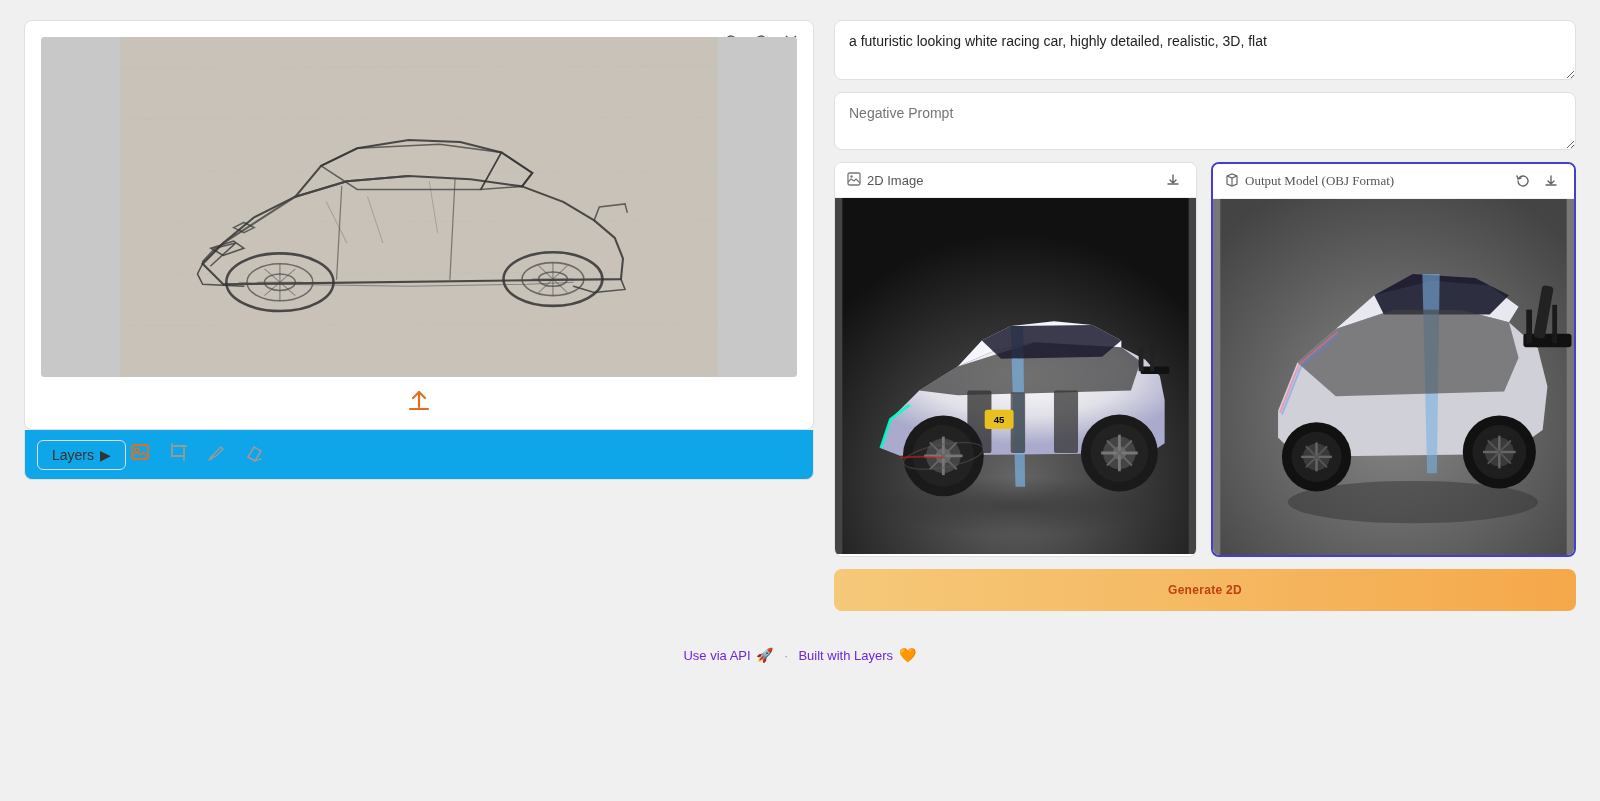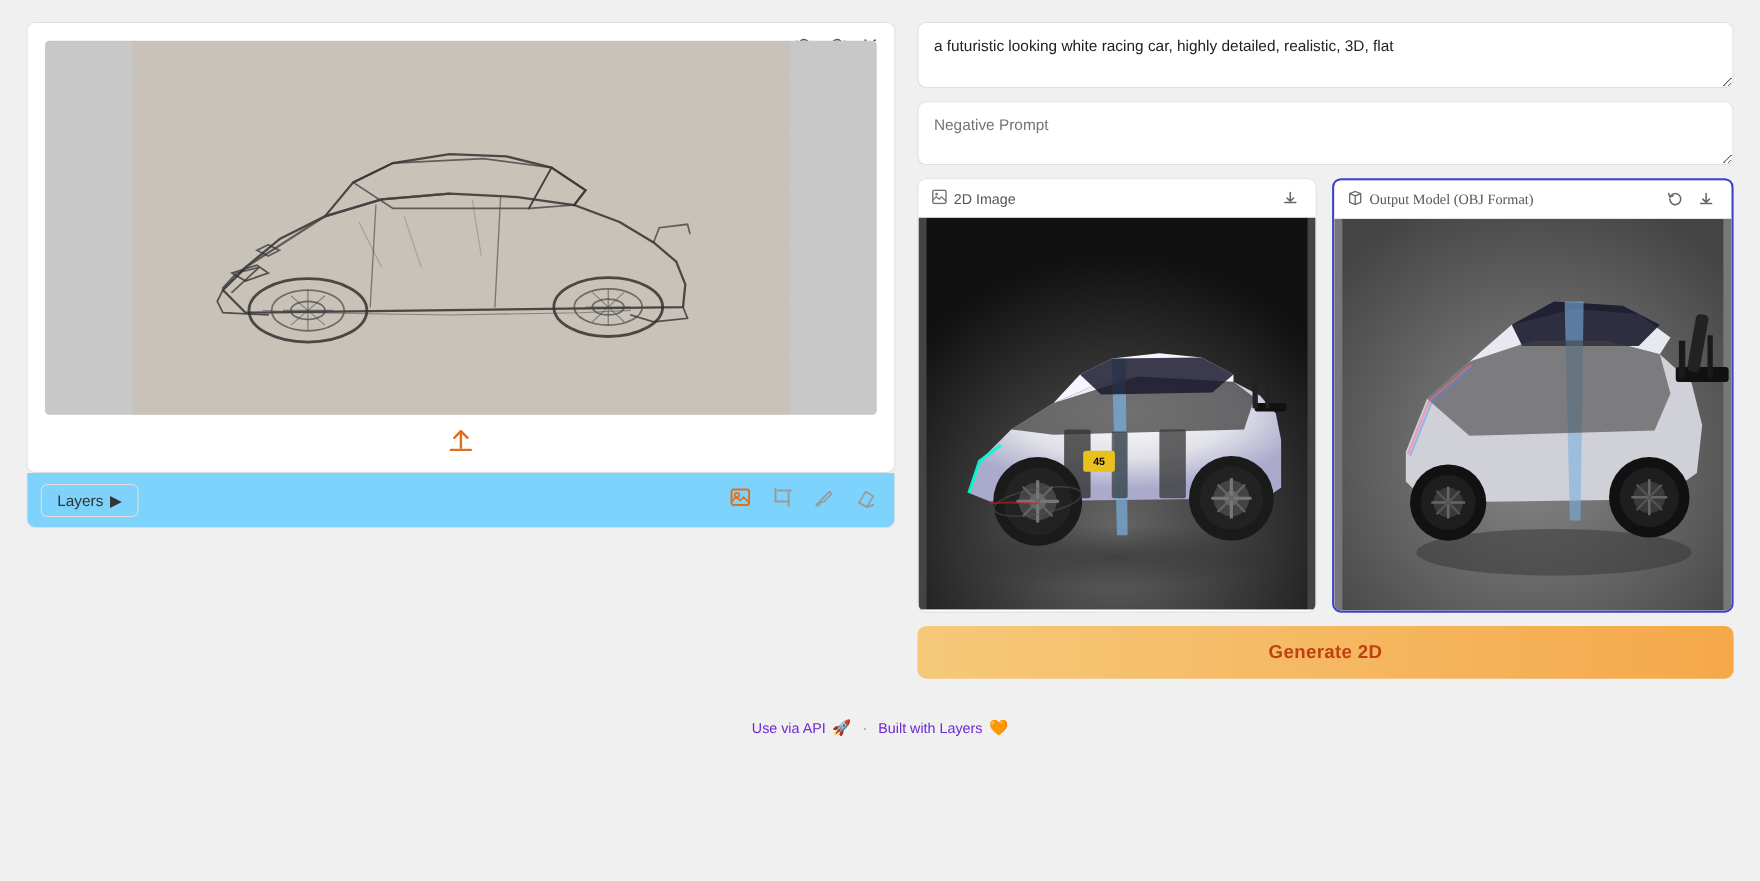--- a/index.html
+++ b/index.html
@@ -74,23 +74,22 @@
       cursor: pointer;
       color: #e07020;
       font-size: 22px;
       display: flex;
       flex-direction: column;
       align-items: center;
     }
     .layers-toolbar {
       display: flex;
       align-items: center;
-      justify-content: space-between;
       padding: 8px 12px;
-      background: #7dd3fc;
+      background: #0ea5e9;
       border: 1px solid #e0e0e0;
       border-top: none;
       border-radius: 0 0 8px 8px;
     }
     .layers-btn {
       background: none;
       border: 1px solid #ddd;
       border-radius: 6px;
       padding: 6px 14px;
       cursor: pointer;
@@ -197,21 +196,21 @@
       width: 100%;
       height: 100%;
     }
     .generate-btn {
       width: 100%;
       padding: 14px;
       border: none;
       border-radius: 8px;
       background: linear-gradient(to right, #f5c97a, #f5a84a);
       color: #c04010;
-      font-size: 17px;
+      font-size: 12px;
       font-weight: 600;
       cursor: pointer;
       letter-spacing: 0.3px;
     }
 
     
     .footer {
       width: 100%;
       text-align: center;
       padding: 16px 0 20px 0;

